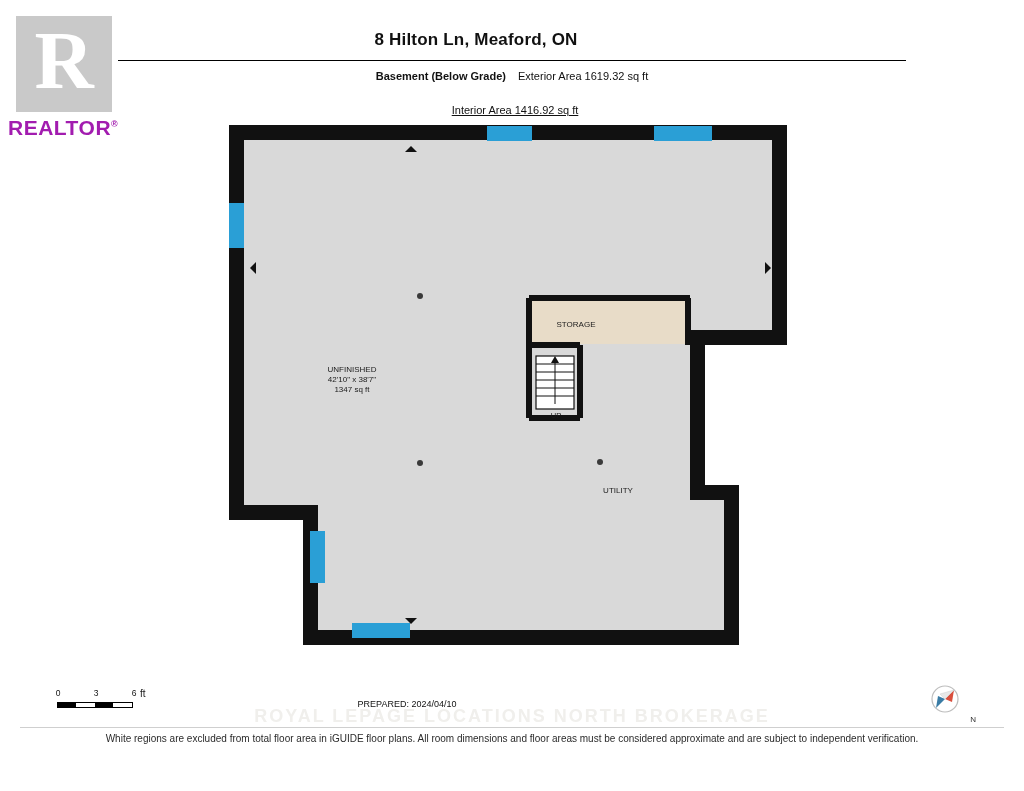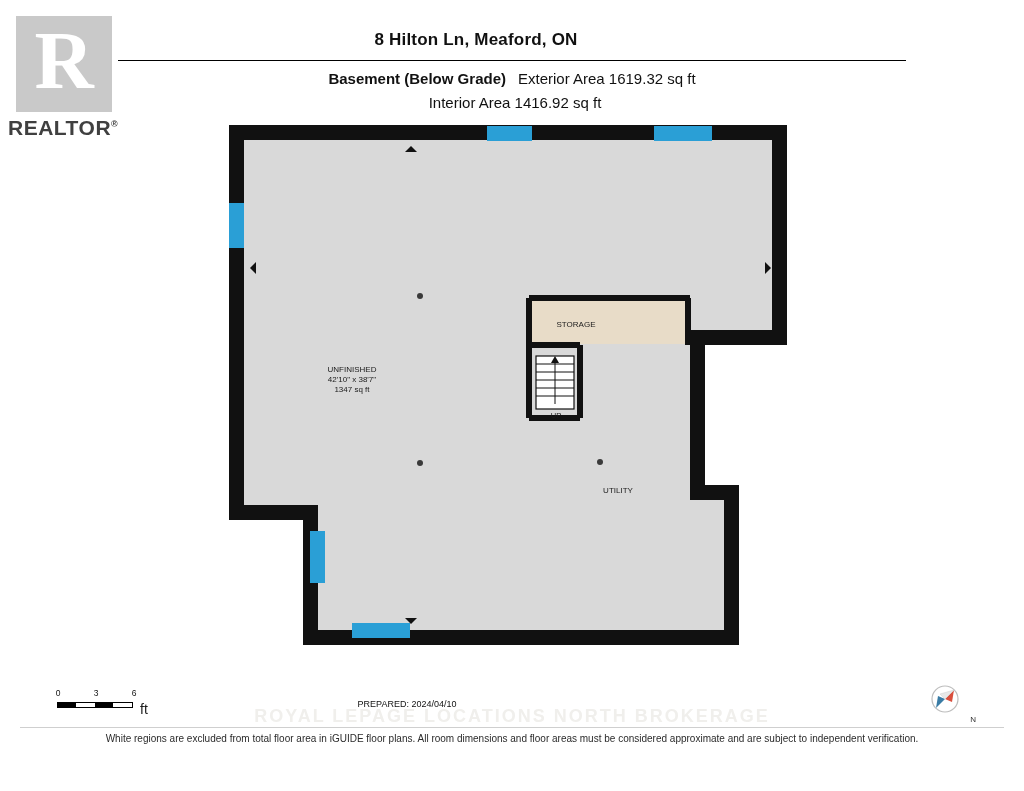--- a/index.html
+++ b/index.html
@@ -43,21 +43,21 @@
     line-height: 1;
     margin-top: -6px;
   }
   #realtor-logo .r-word {
     position: absolute;
     left: 0px;
     top: 100px;
     font-size: 21px;
     font-weight: bold;
     letter-spacing: 0.5px;
-    color: #404040;
+    color: #a21caf;
   }
   #realtor-logo .r-word sup {
     font-size: 9px;
     vertical-align: super;
   }
 
   
   #title-block {
     position: absolute;
     left: 0;
@@ -78,33 +78,34 @@
     width: 788px;
     height: 1px;
     background: #000;
   }
   #subtitle-block {
     position: absolute;
     left: 0;
     top: 70px;
     width: 1024px;
     text-align: center;
-    font-size: 15px;
+    font-size: 11px;
     color: #111;
   }
   #subtitle-row1 {
     display: inline-block;
   }
   #level-label {
     font-weight: bold;
     margin-right: 12px;
   }
   #subtitle-row2 {
-    margin-top: 7px;
+    margin-top: 22px;
     margin-left: 6px;
+    text-decoration: underline;
   }
 
   
   #floorplan {
     position: absolute;
     left: 0;
     top: 0;
     width: 1024px;
     height: 791px;
   }
@@ -147,22 +148,22 @@
       linear-gradient(to right,
         #000 0 25%,
         #fff 25% 50%,
         #000 50% 75%,
         #fff 75% 100%);
     box-sizing: border-box;
   }
   #scale-unit {
     position: absolute;
     left: 88px;
-    top: 13px;
-    font-size: 14px;
+    top: 0;
+    font-size: 10px;
   }
 
   
   #prepared {
     position: absolute;
     left: 0;
     top: 699px;
     width: 814px;
     text-align: center;
     font-size: 9px;

